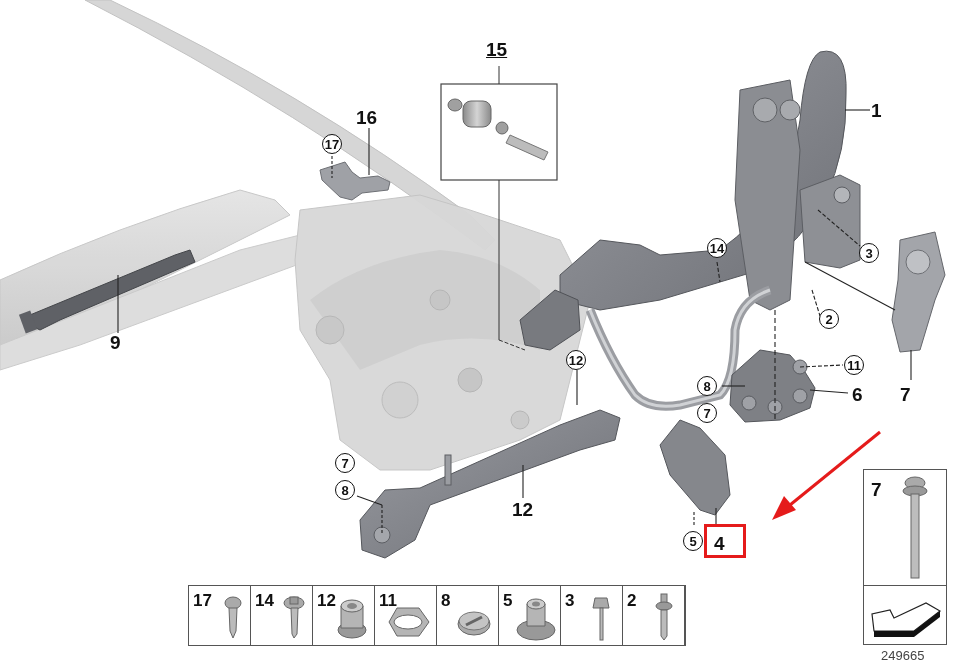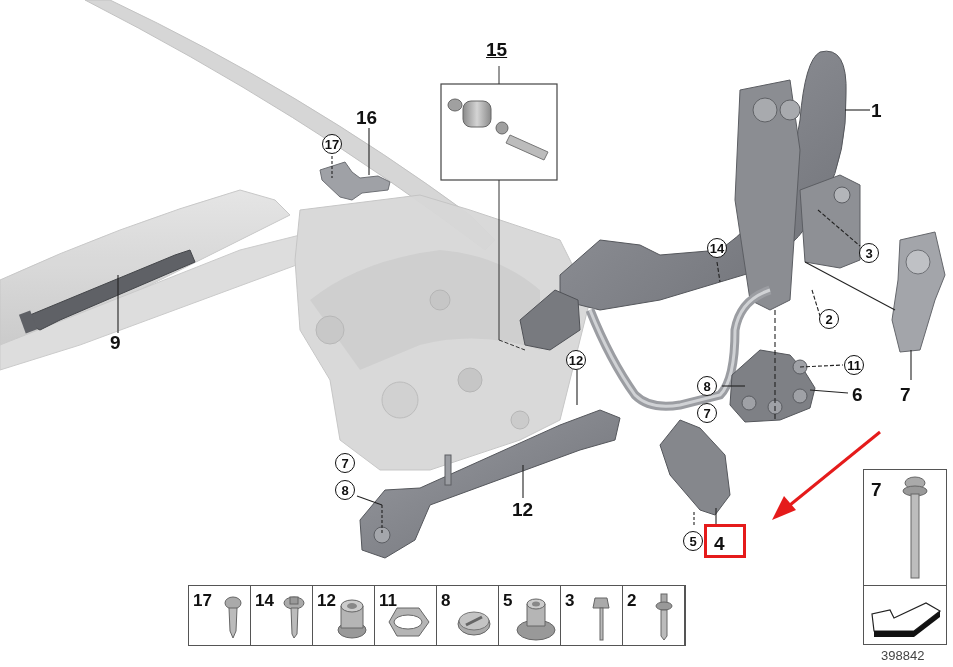--- a/index.html
+++ b/index.html
@@ -243,15 +243,15 @@
     <rect x="47" y="24" width="8" height="84" fill="#bdbdbd" stroke="#666"></rect>
   </svg>
   <div class="div"></div>
   <svg width="84" height="60" style="position:absolute;left:0;top:116px;">
     <path d="M8 28 L10 45 L50 45 L76 25 L62 17 L30 32 L26 24Z" fill="#fff" stroke="#222" stroke-width="1.2"></path>
     <path d="M10 45 L50 45 L50 51 L10 51Z" fill="#111"></path>
     <path d="M50 45 L76 25 L76 31 L50 51Z" fill="#111"></path>
   </svg>
 </div>
 
-<div class="refno">398842</div>
+<div class="refno">249665</div>
 
 </div>
 
 </body></html>

